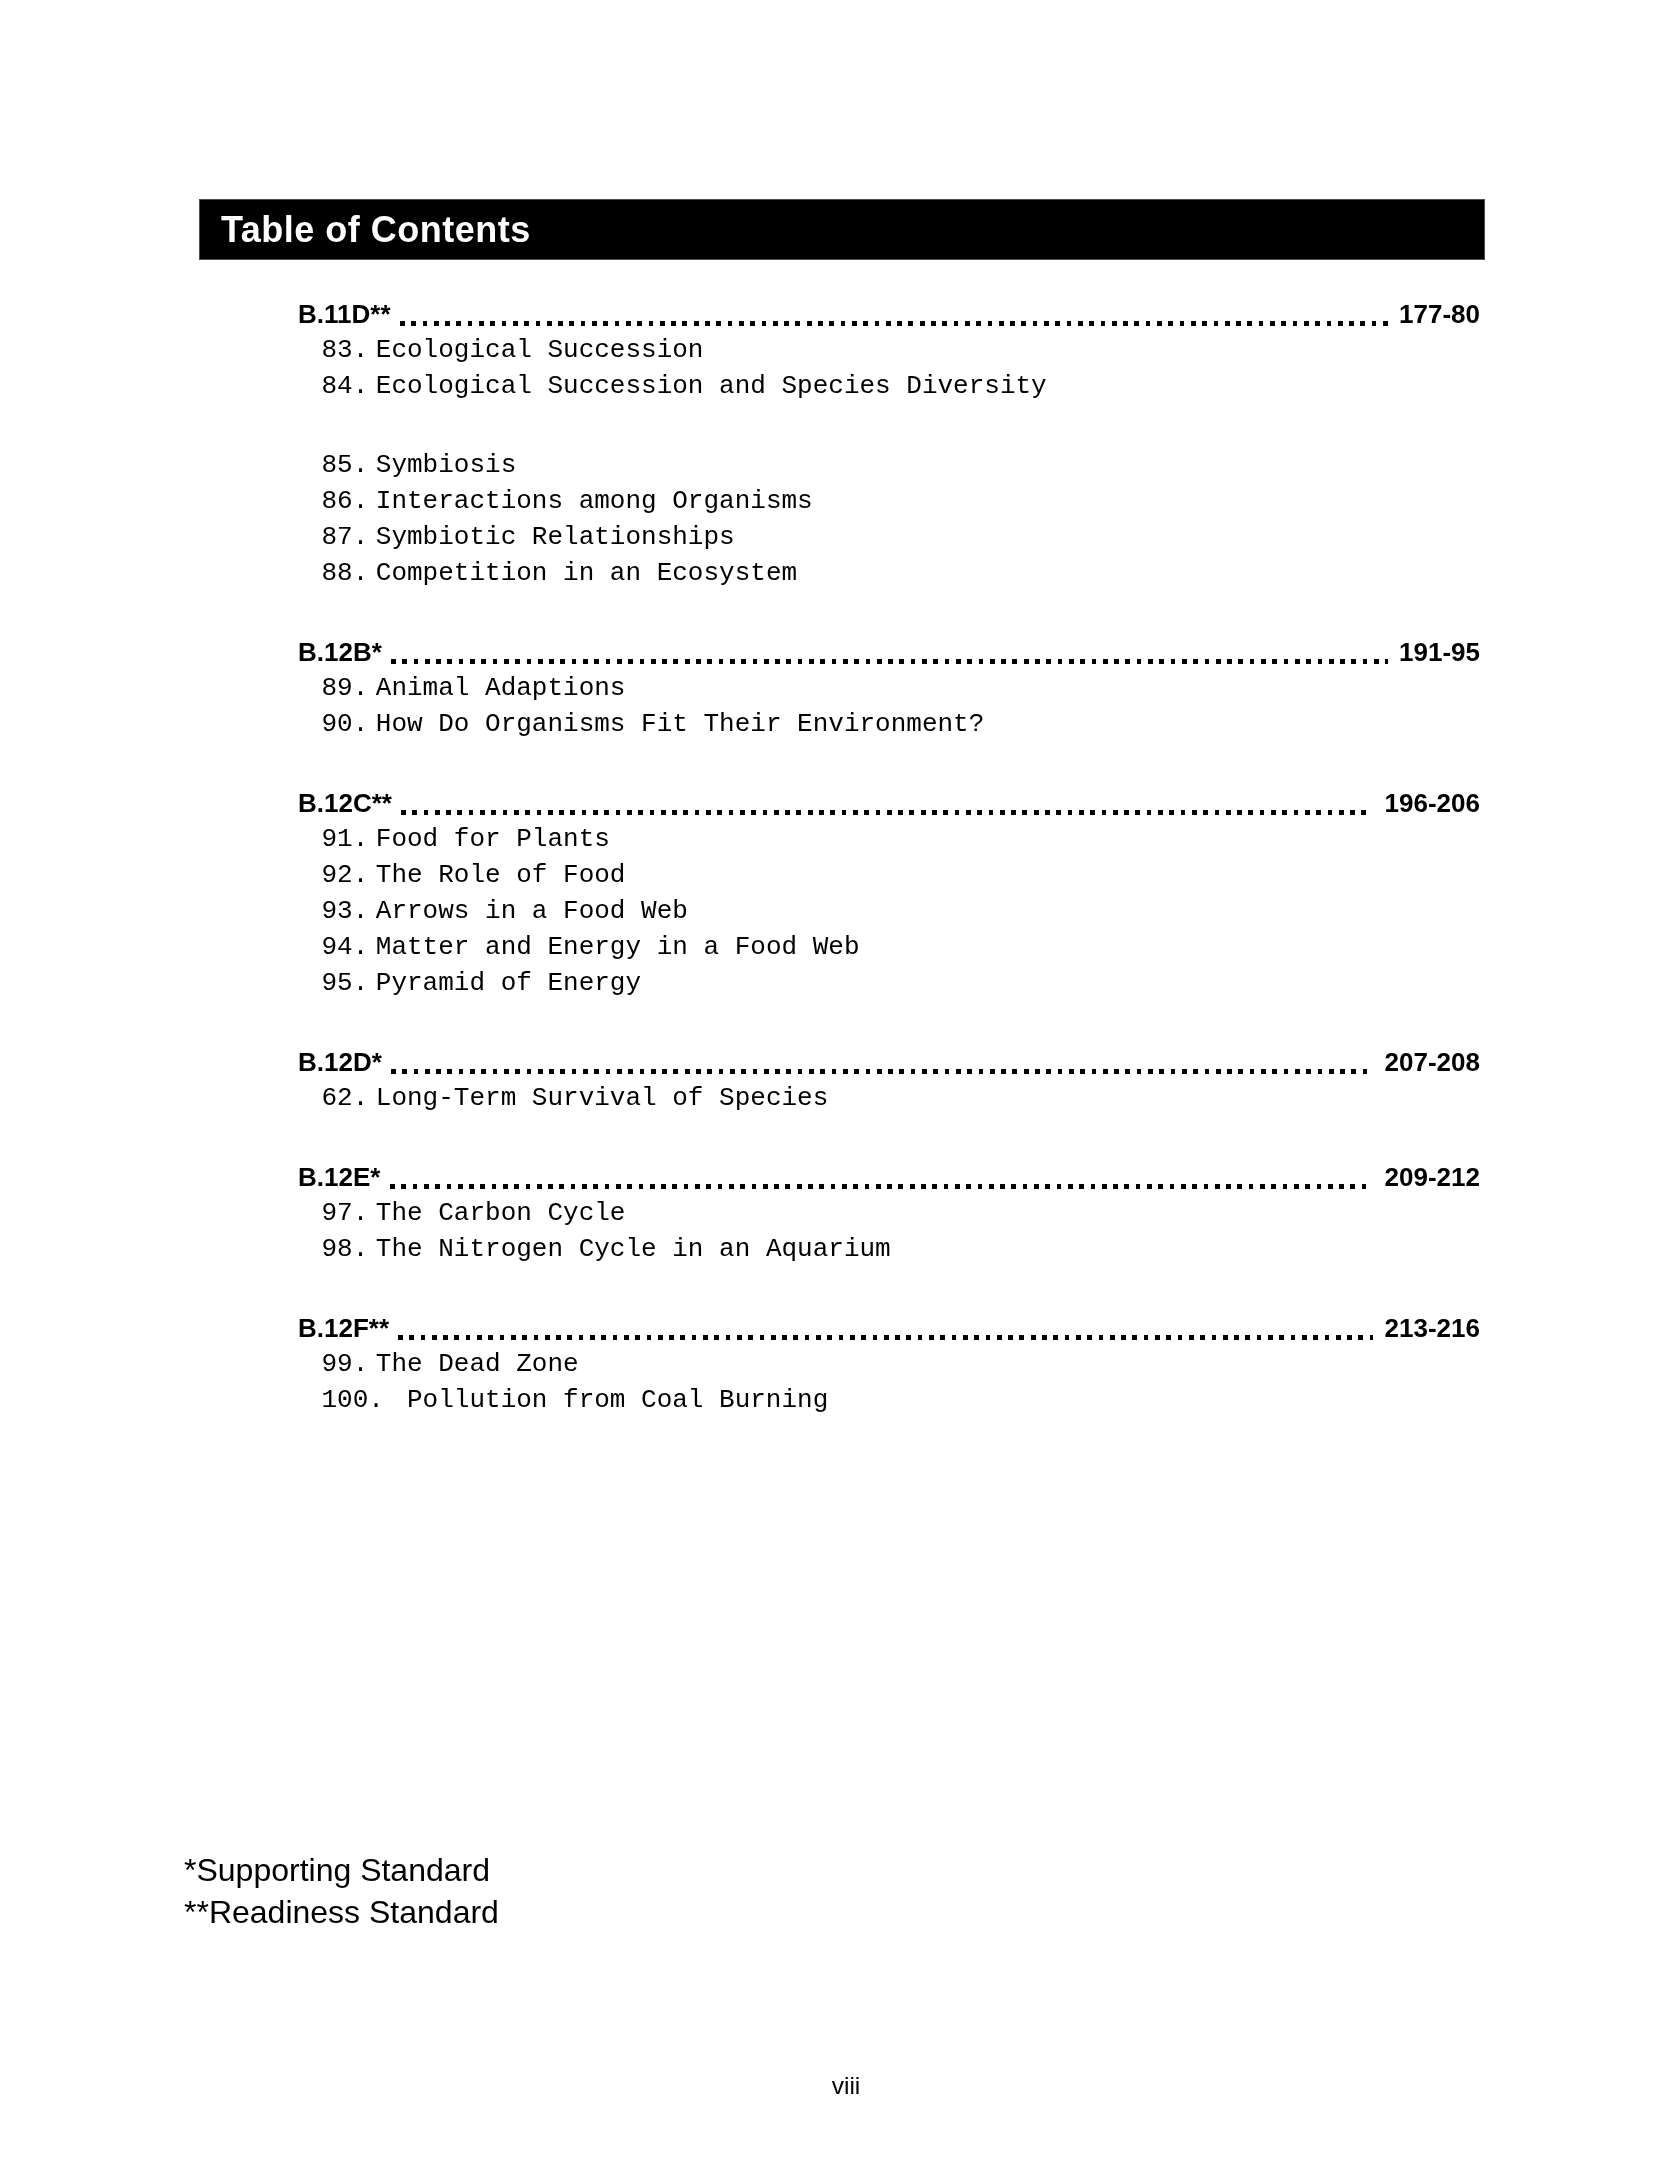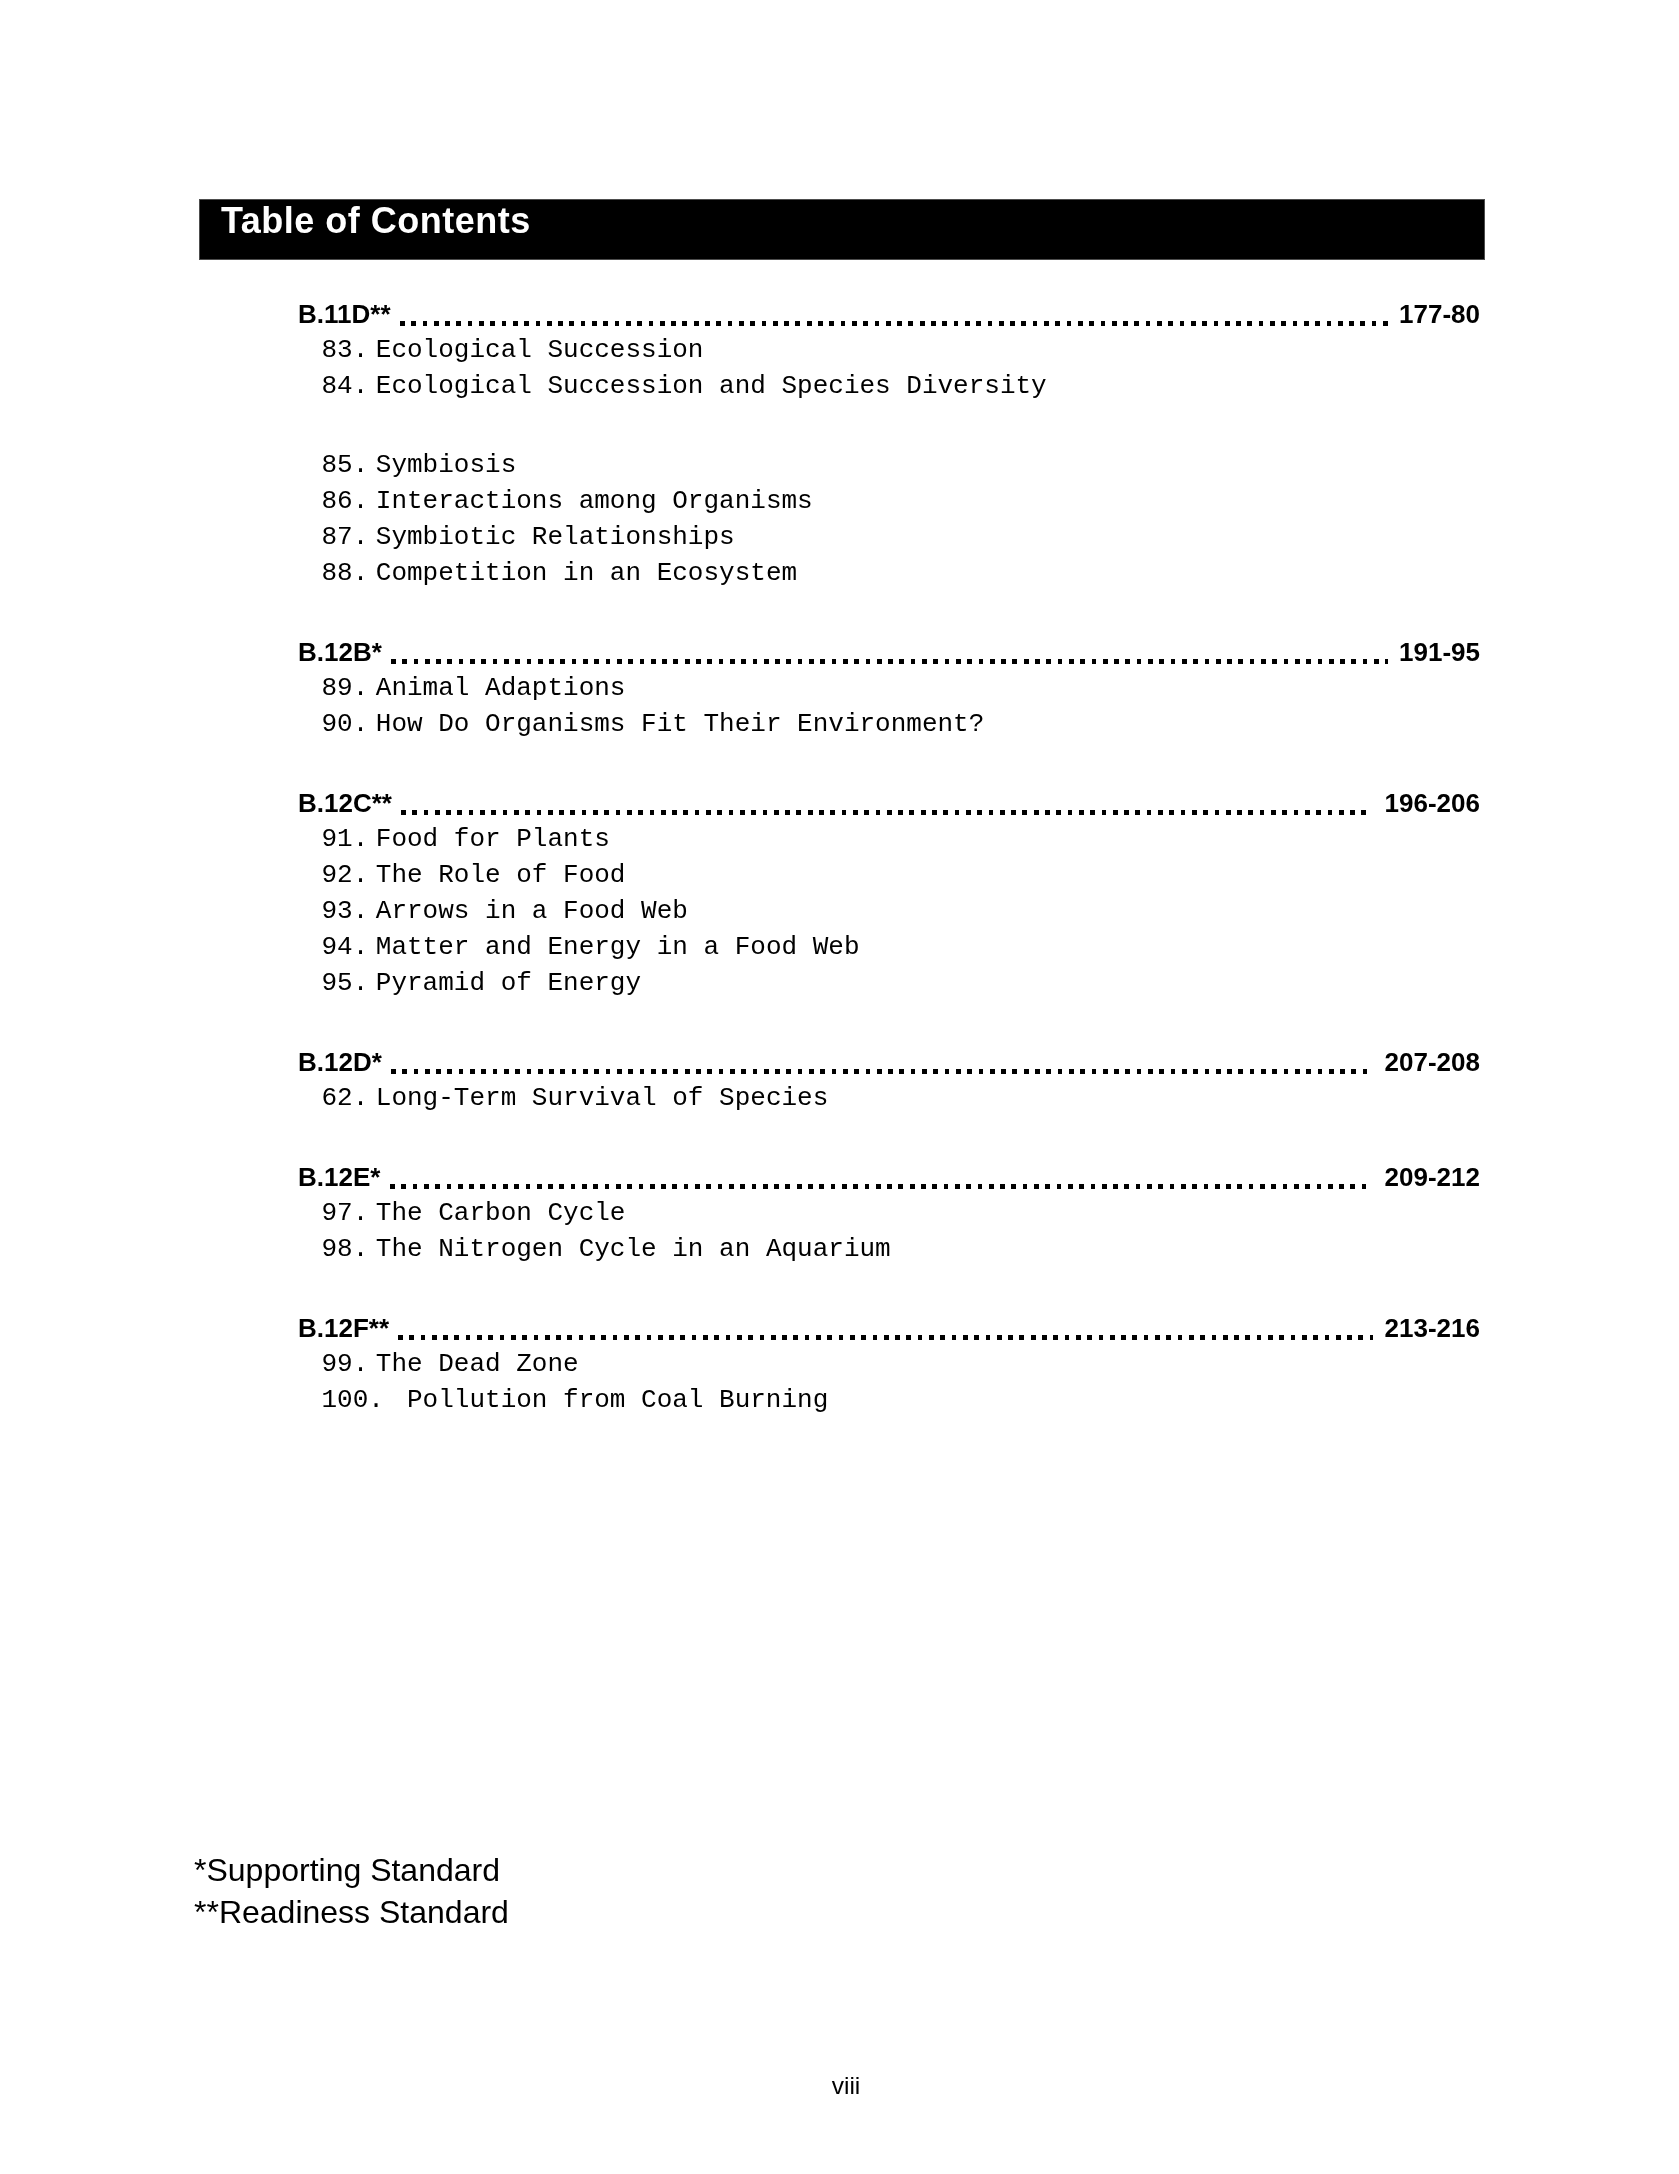--- a/index.html
+++ b/index.html
@@ -15,21 +15,21 @@
   .header-bar {
     position: absolute;
     left: 199px;
     top: 199px;
     width: 1286px;
     height: 61px;
     background: #000000;
     border: 1.9px solid #4d4d4d;
     box-sizing: border-box;
     display: flex;
-    align-items: flex-start;
+    align-items: center;
   }
   .header-title {
     color: #ffffff;
     font-weight: bold;
     font-size: 36px;
     padding-left: 21px;
     letter-spacing: 0.5px;
     white-space: nowrap;
   }
   .toc {
@@ -51,21 +51,21 @@
     align-self: flex-end;
     height: 5.6px;
     margin: 0 11.3px 5.6px 9.4px;
     background-image: repeating-linear-gradient(to right, #000000 0 4.7px, transparent 4.7px 11.3px);
   }
   .pages { font-weight: bold; }
   .toc-item { padding-left: 23.5px; white-space: nowrap; font-family: Liberation Mono, monospace; }
   .toc-item .num { margin-right: 7.5px; white-space: pre; }
   .footnotes {
     position: absolute;
-    left: 194px;
+    left: 184px;
     top: 1849px;
     font-size: 32px;
     line-height: 42px;
   }
   .page-num {
     position: absolute;
     left: 12px;
     right: 0;
     top: 2072px;
     text-align: center;

